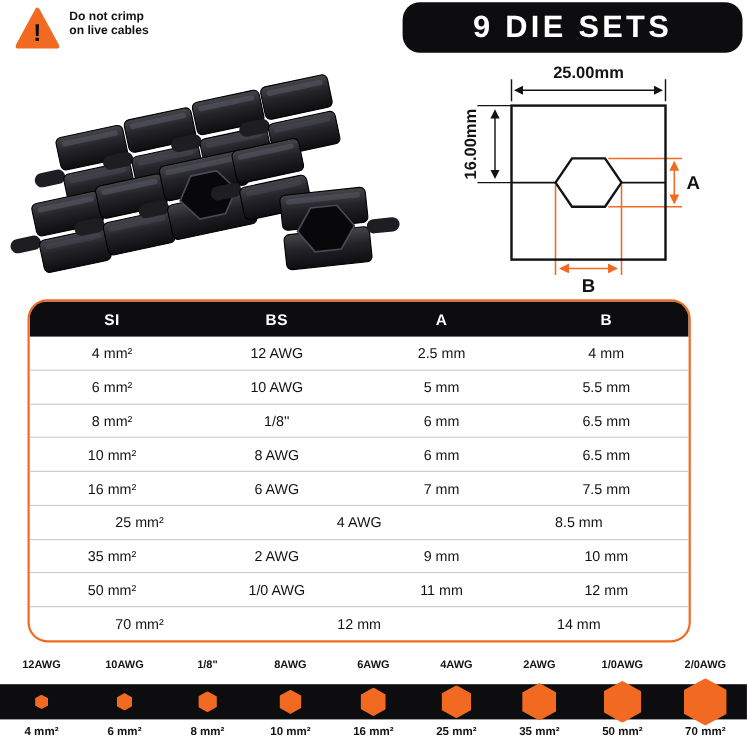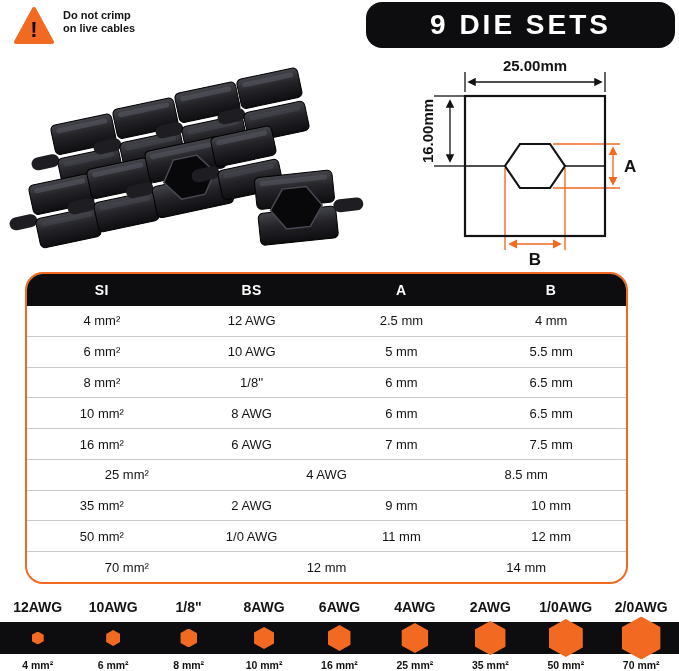--- a/index.html
+++ b/index.html
@@ -33,21 +33,21 @@
   .tbl-body{flex:1;display:flex;flex-direction:column;}
   .tbl-row{flex:1;display:flex;border-top:1px solid #c9c9c9;}
   .tbl-row:first-child{border-top:none;}
   .cell{flex:1;display:flex;align-items:center;justify-content:center;font-size:13px;}
 
   
   .scale{position:absolute;left:0;top:598px;width:679px;height:73px;}
   .scale-bar{position:absolute;left:0;right:0;top:24px;height:32px;background:#0d0d0f;}
   .scale-items{position:relative;display:flex;height:100%;}
   .scale-item{position:relative;flex:1;}
-  .awg-label{position:absolute;top:1px;width:100%;text-align:center;font-size:14px;font-weight:bold;}
+  .awg-label{position:absolute;top:1px;width:100%;text-align:center;font-size:10px;font-weight:bold;}
   .mm-label{position:absolute;bottom:0;width:100%;text-align:center;font-size:10.5px;font-weight:bold;}
   .hex{
     position:absolute;left:50%;top:40px;transform:translate(-50%,-50%);
     background:#F26A22;
     clip-path:polygon(50% 0,100% 25%,100% 75%,50% 100%,0 75%,0 25%);
   }
 </style>
 </head>
 <body>
 

